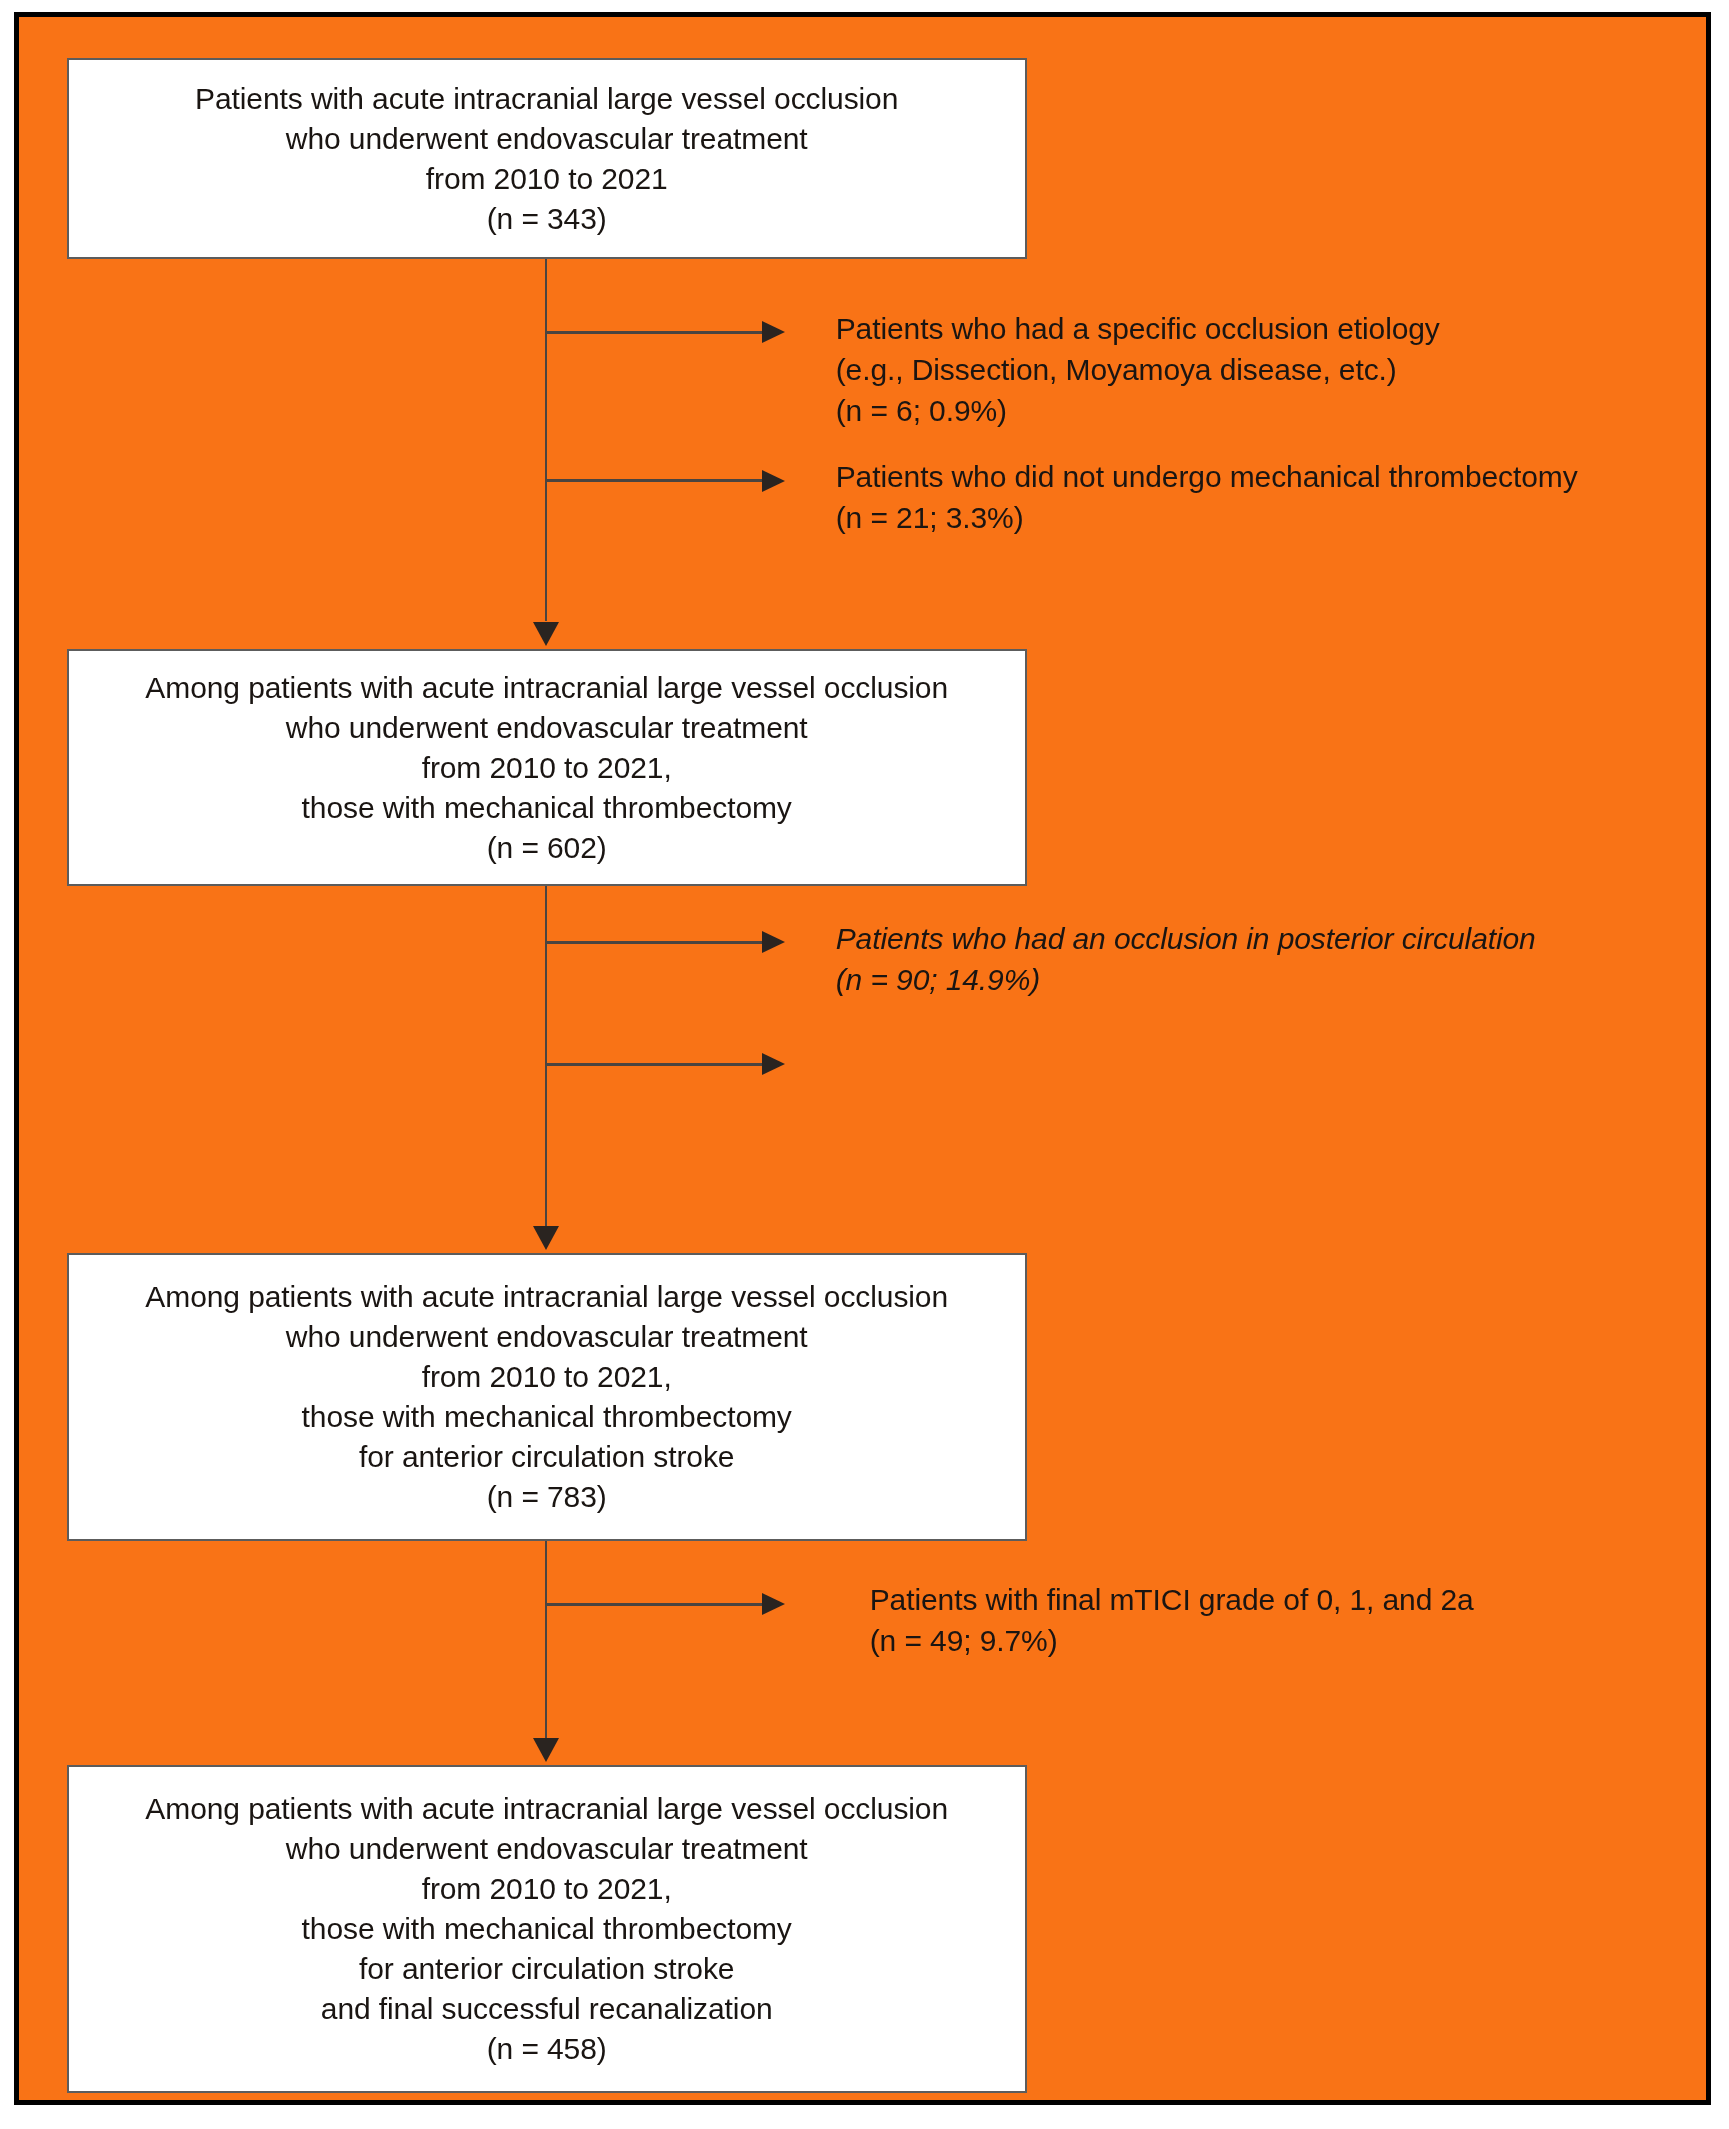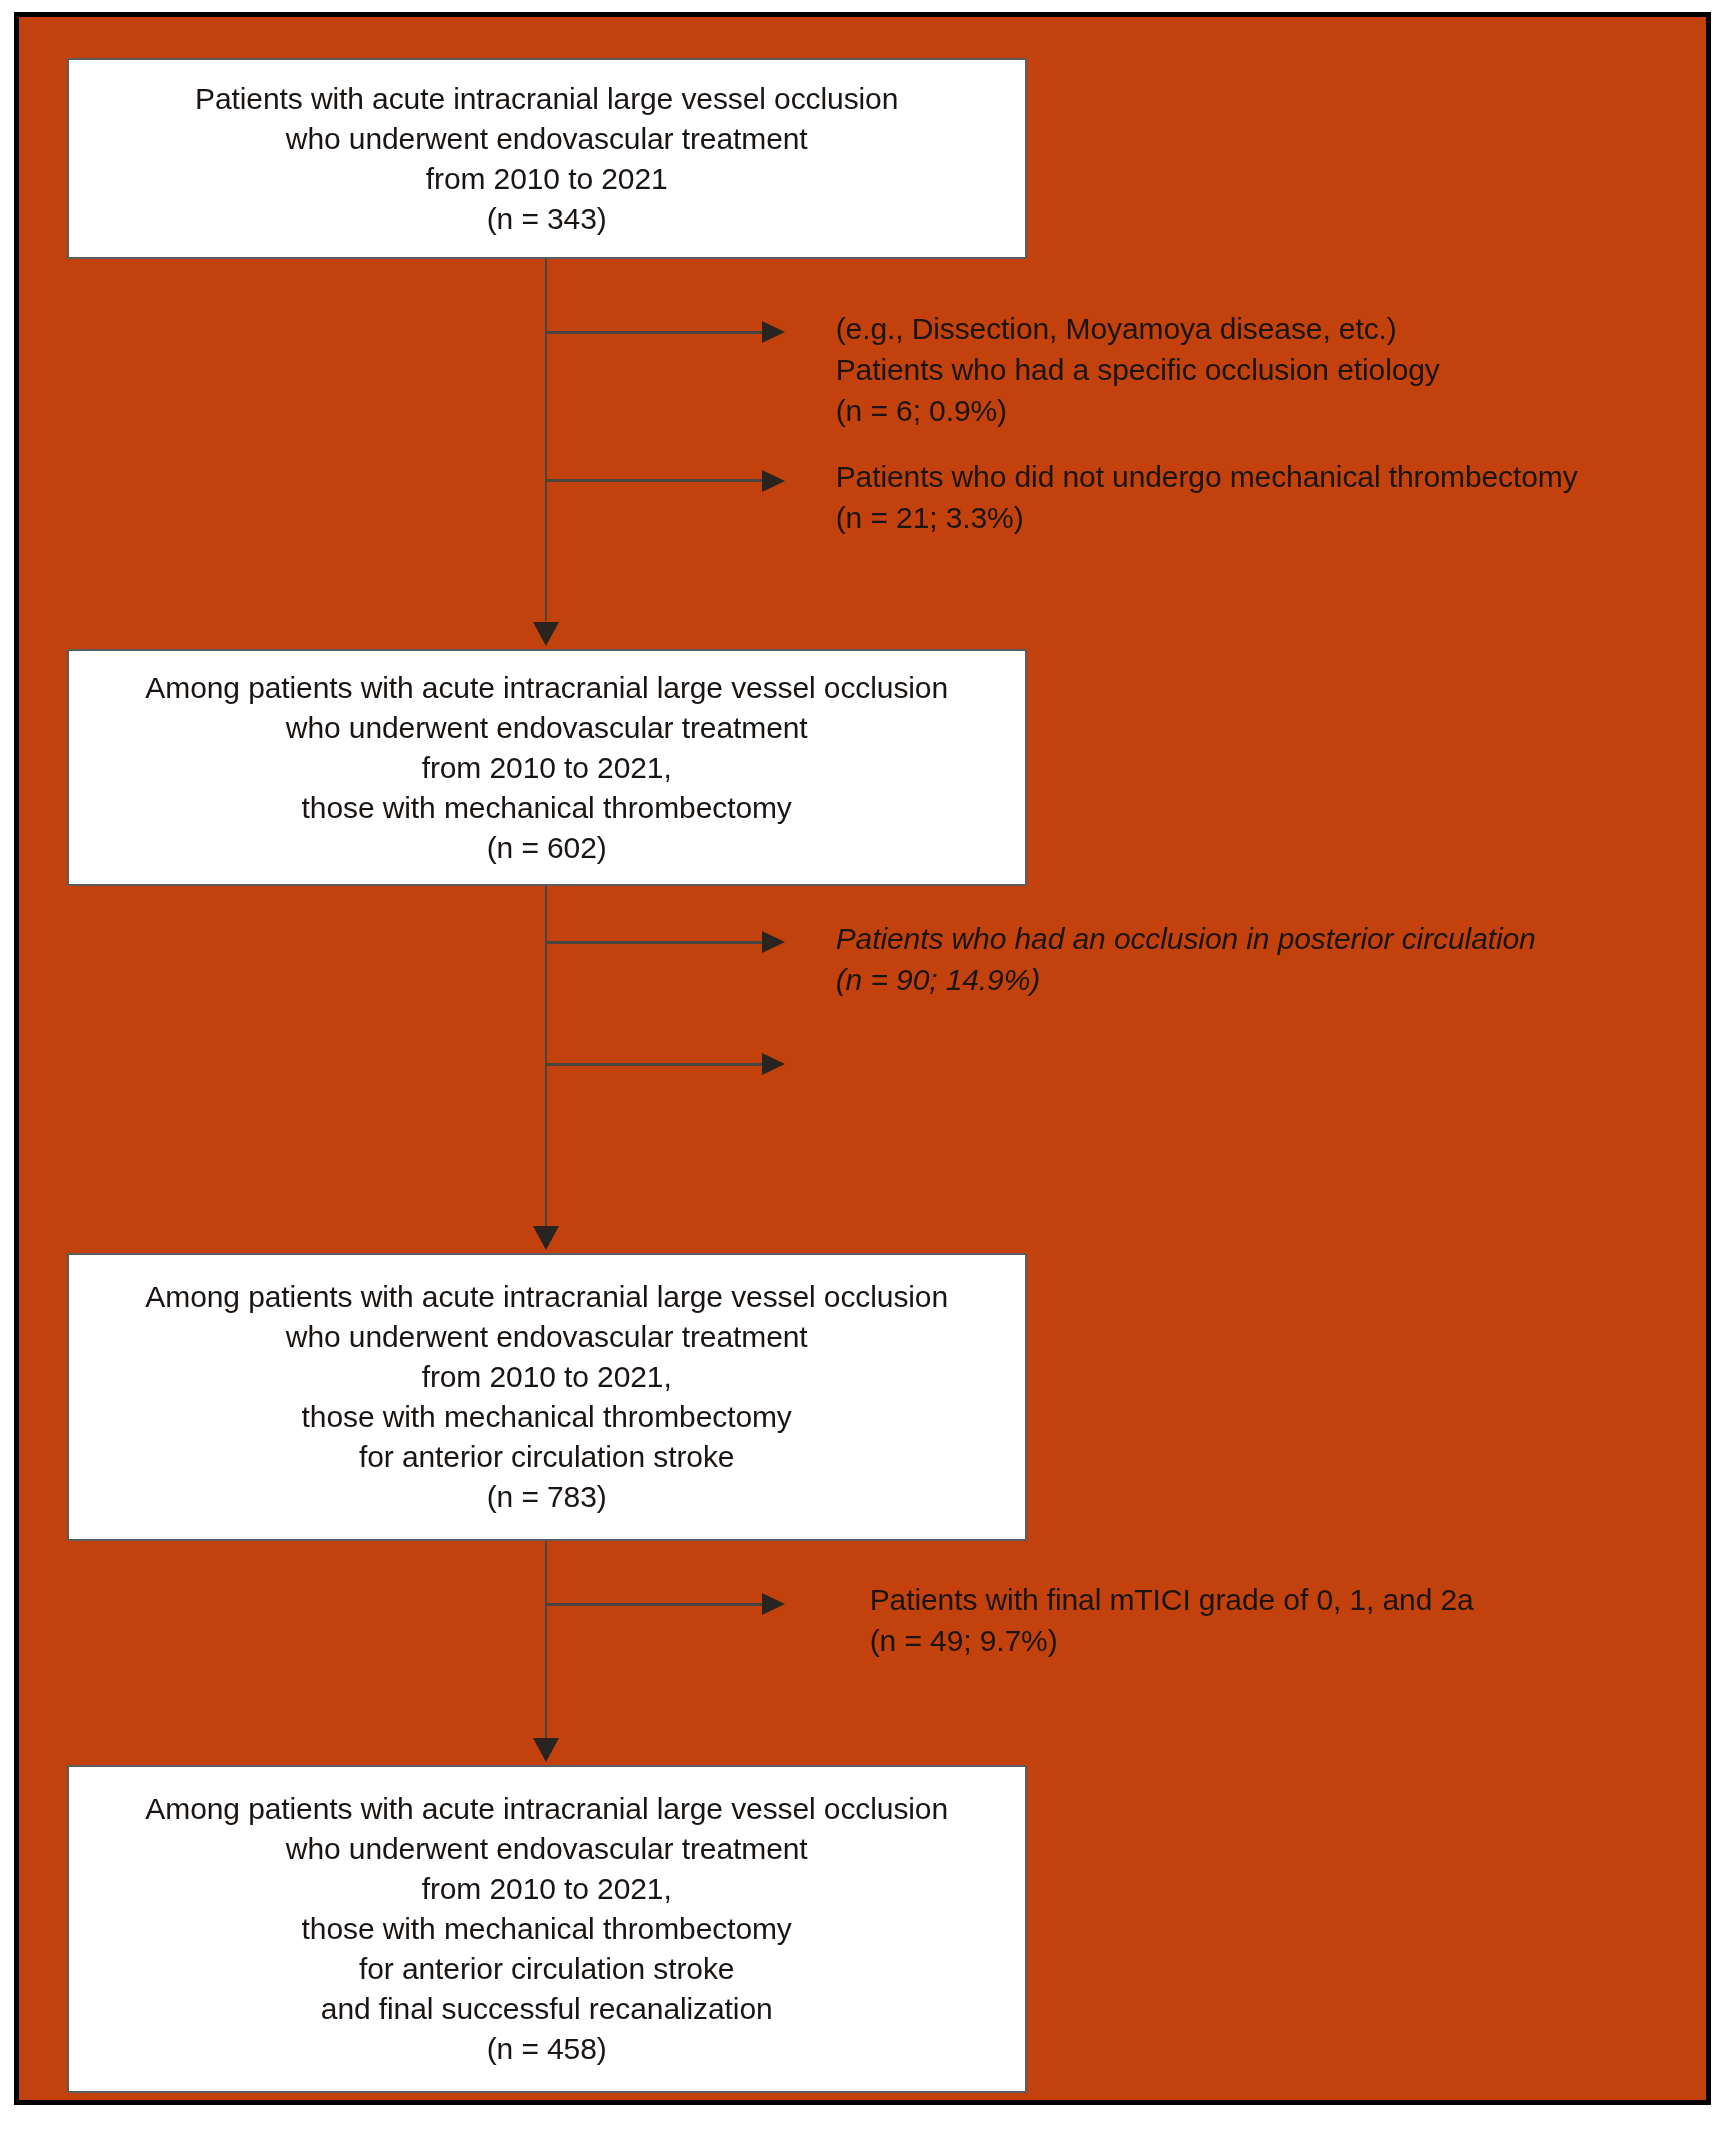--- a/index.html
+++ b/index.html
@@ -18,21 +18,21 @@
   }
   
   #outer-frame {
     position: absolute;
     left: 13.7px;
     top: 12px;
     width: 1697px;
     height: 2093px;
     border: 5.5px solid #000000;
     box-sizing: border-box;
-    background: #c2410c;
+    background: #f97316;
   }
   
   .flow-box {
     position: absolute;
     border: 2.2px solid #5c5c5c;
     box-sizing: border-box;
     background: #ffffff;
     display: flex;
     flex-direction: column;
     align-items: center;
@@ -138,22 +138,22 @@
       <span class="line">from 2010 to 2021</span>
       <span class="line">(n = 343)</span>
     </div>
 
     <div class="spine" id="spine-1"></div>
     <div class="arrow-down" id="arrowhead-1"></div>
 
     <div class="branch" id="branch-1"></div>
     <div class="branch-head" id="branch-head-1"></div>
     <div class="excl" id="excl-1">
+      <span class="line">Patients who had a specific occlusion etiology</span>
       <span class="line">(e.g., Dissection, Moyamoya disease, etc.)</span>
-      <span class="line">Patients who had a specific occlusion etiology</span>
       <span class="line">(n = 6; 0.9%)</span>
     </div>
 
     <div class="branch" id="branch-2"></div>
     <div class="branch-head" id="branch-head-2"></div>
     <div class="excl" id="excl-2">
       <span class="line">Patients who did not undergo mechanical thrombectomy</span>
       <span class="line">(n = 21; 3.3%)</span>
     </div>
 

